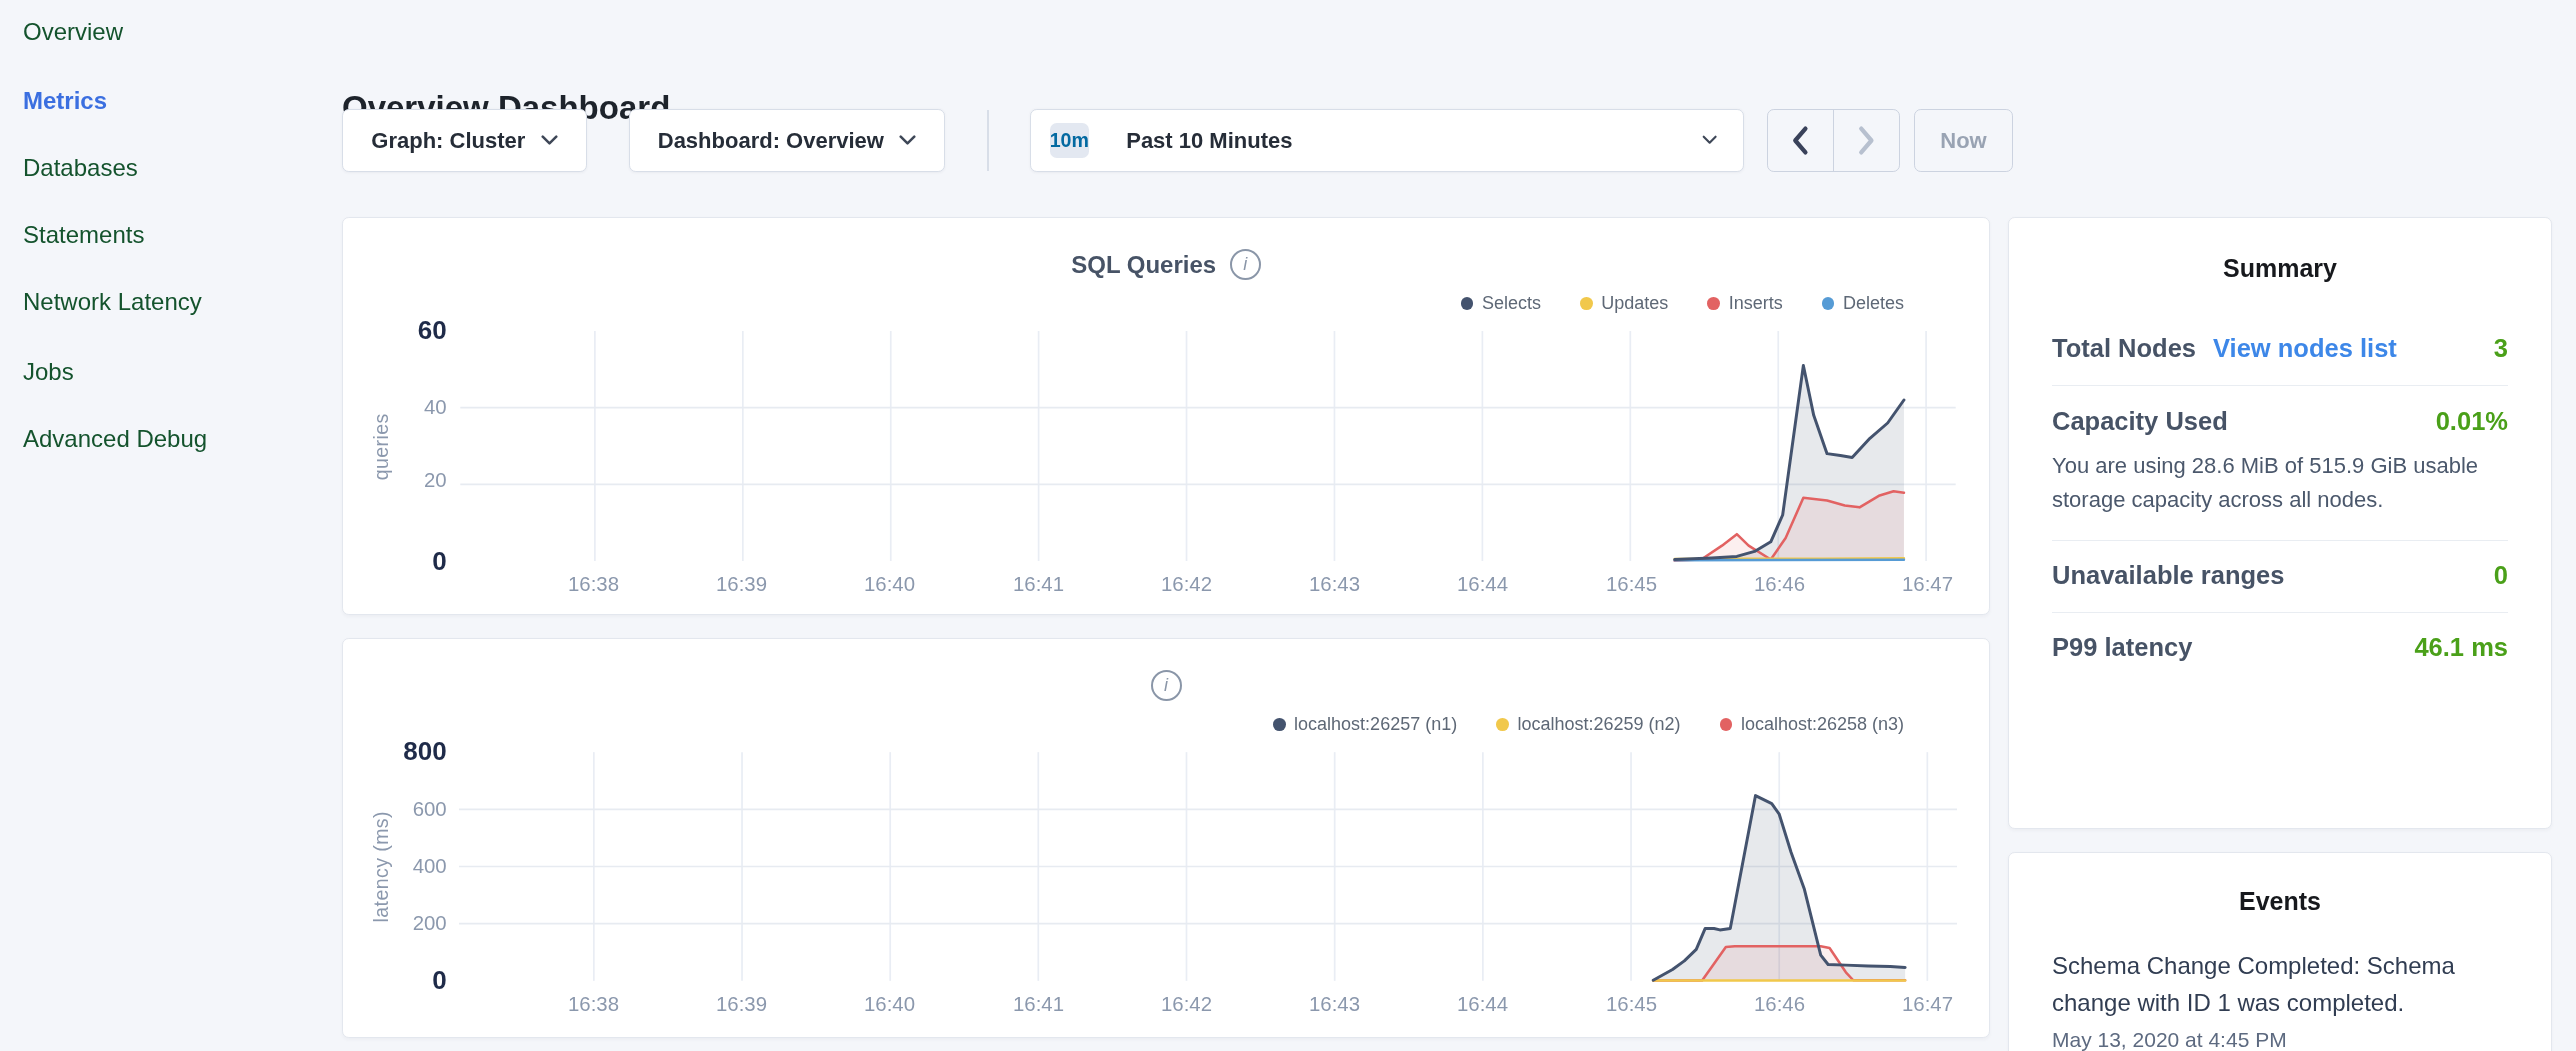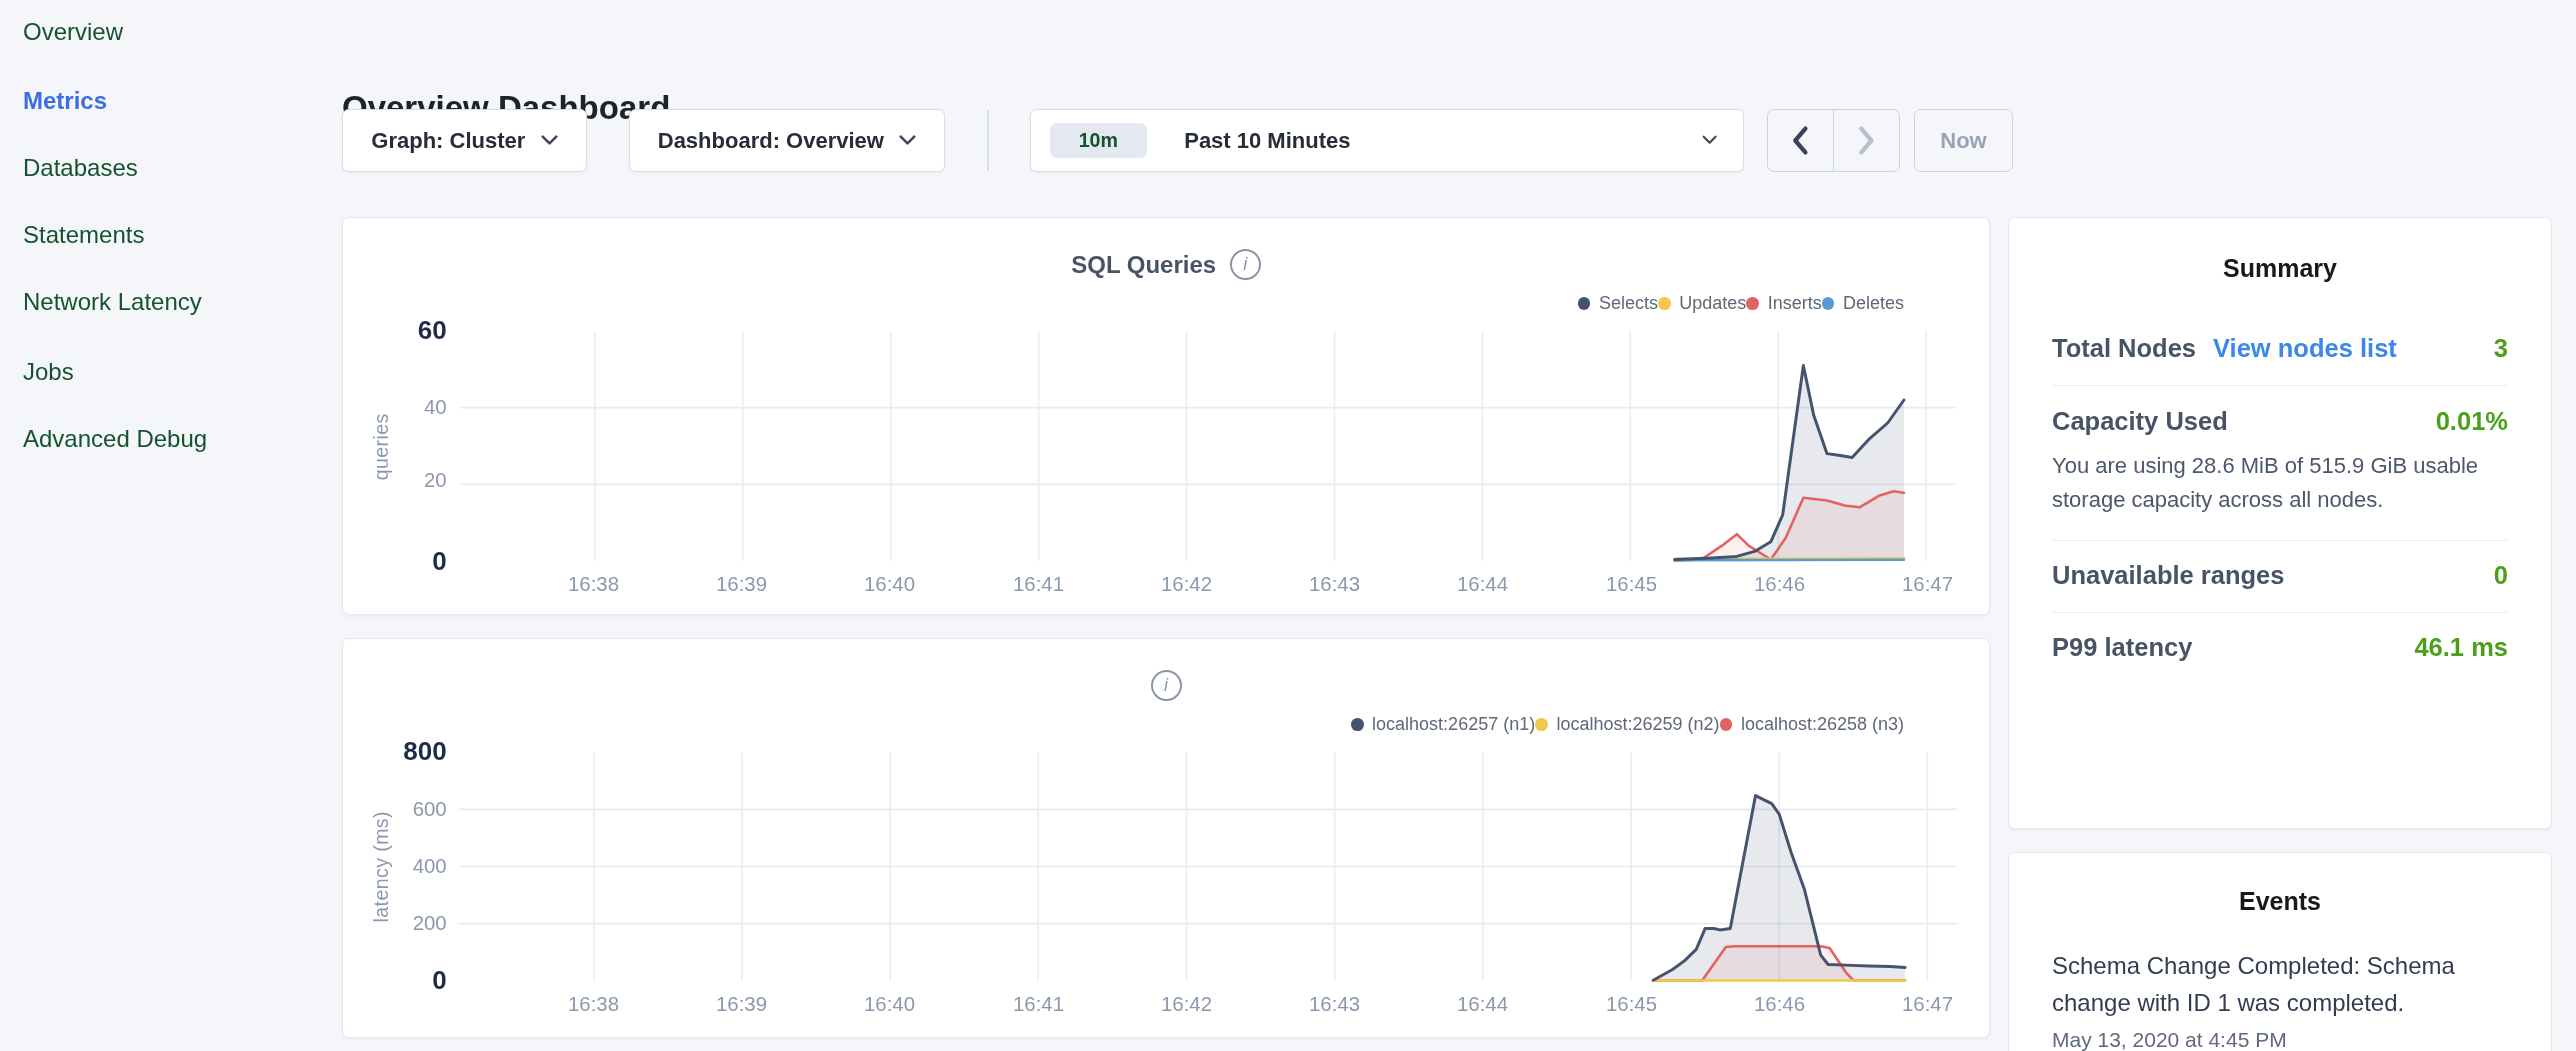--- a/index.html
+++ b/index.html
@@ -13,22 +13,22 @@
   .side-item.active { color: #3b6fe0; font-weight: bold; }
 
   
   .page-title { position: absolute; left: 342px; top: 41px; font-size: 33px; font-weight: bold; color: #1d232b; margin-top: 48px; }
   .btn { position: absolute; top: 109px; height: 63px; background: #ffffff; border: 1.7px solid #d8dee8;
          border-radius: 6.8px; display: flex; align-items: center; justify-content: center; gap: 15.3px;
          font-size: 22px; font-weight: bold; color: #262d38; cursor: pointer;
          box-shadow: 0 0.9px 2.6px rgba(60,70,90,.06); font-family: inherit; }
   .vdivider { position: absolute; left: 987px; top: 110px; width: 1.7px; height: 61px; background: #d8dee8; }
   .timepicker { justify-content: flex-start; padding: 0 25.5px 0 18.7px; }
-  .time-badge { background: #e3e8f1; border-radius: 6.8px; padding: 6px 29px; font-size: 19.6px;
-                font-weight: bold; color: #14532d; }
+  .time-badge { background: #e3e8f1; border-radius: 6.8px; padding: 6px 0; font-size: 19.6px;
+                font-weight: bold; color: #0369a1; }
   .time-label { font-size: 22px; font-weight: bold; color: #262d38; }
   .timepicker .chev { margin-left: auto; }
   .pager { position: absolute; left: 1767px; top: 109px; width: 133px; height: 63px;
            border: 1.7px solid #ccd3e0; border-radius: 6.8px; display: flex; background: transparent; }
   .pager button { flex: 1; background: transparent; border: none; display: flex; align-items: center;
                   justify-content: center; cursor: pointer; }
   .pager button:first-child { border-right: 1.7px solid #ccd3e0; }
   .now-btn { left: 1914px; width: 99px; background: transparent; border-color: #ccd3e0;
              color: #99a3b3; box-shadow: none; }
 
@@ -40,21 +40,21 @@
   .summary-card { left: 2008px; top: 217px; width: 544px; height: 612px; padding: 36px 43px; }
   .events-card  { left: 2008px; top: 852px; width: 544px; height: 238px; padding: 34px 43px; }
 
   
   .chart-head { position: absolute; top: 31px; left: 0; right: 0; display: flex;
                 justify-content: center; align-items: center; gap: 13.6px; }
   .chart-head h3 { font-size: 24px; font-weight: bold; color: #475366; }
   .info-icon { width: 31px; height: 31px; border: 2.1px solid #8a96a8; border-radius: 50%;
                display: flex; align-items: center; justify-content: center; font-size: 18px;
                color: #8a96a8; font-style: italic; cursor: default; }
-  .legend { position: absolute; top: 75px; right: 85px; display: flex; align-items: center; }
+  .legend { position: absolute; top: 75px; right: 85px; display: flex; gap: 39px; align-items: center; }
   .legend-item { display: flex; align-items: center; gap: 8.5px; }
   .legend-dot { width: 12.8px; height: 12.8px; border-radius: 50%; }
   .legend-lbl { font-size: 18px; color: #5e6876; white-space: nowrap; }
   .chart-wrap { position: absolute; inset: 0; }
   .ytick { position: absolute; left: 1.7px; width: 102px; text-align: right; font-size: 20.4px;
            color: #8b98ad; line-height: 25.5px; }
   .ytick.emph { font-weight: bold; color: #1f2b49; font-size: 26px; }
   .xtick { position: absolute; width: 119px; text-align: center; font-size: 20.4px; color: #8b98ad; }
   .yunit { position: absolute; width: 306px; height: 25.5px; line-height: 25.5px; text-align: center;
            transform: rotate(-90deg); font-size: 19.6px; color: #8b98ad; letter-spacing: 0.4px; }

